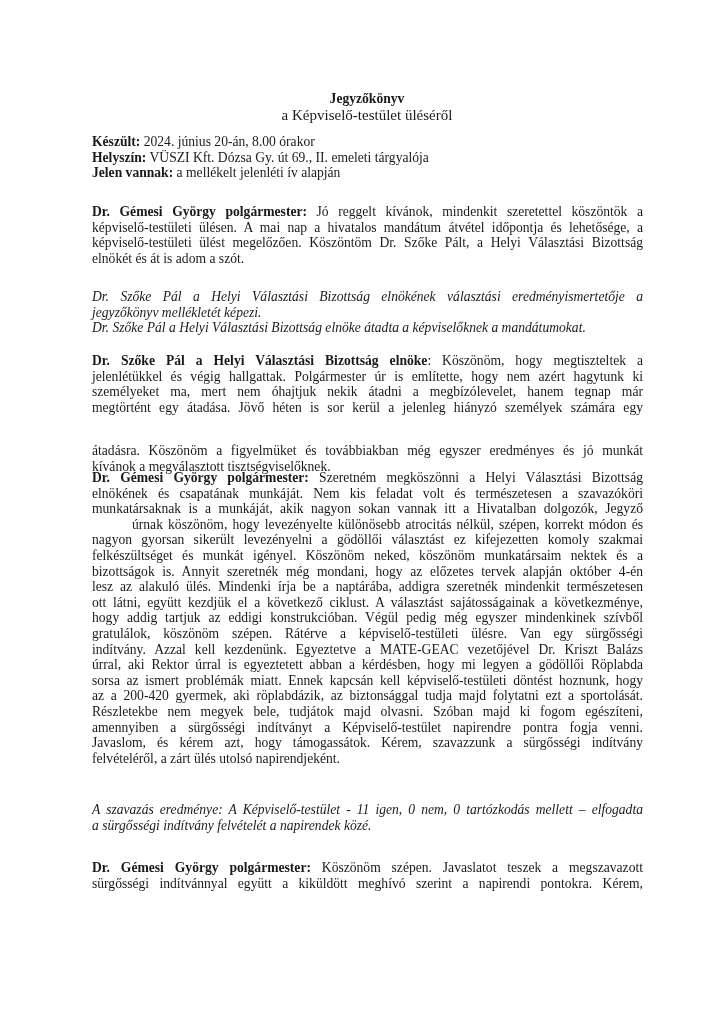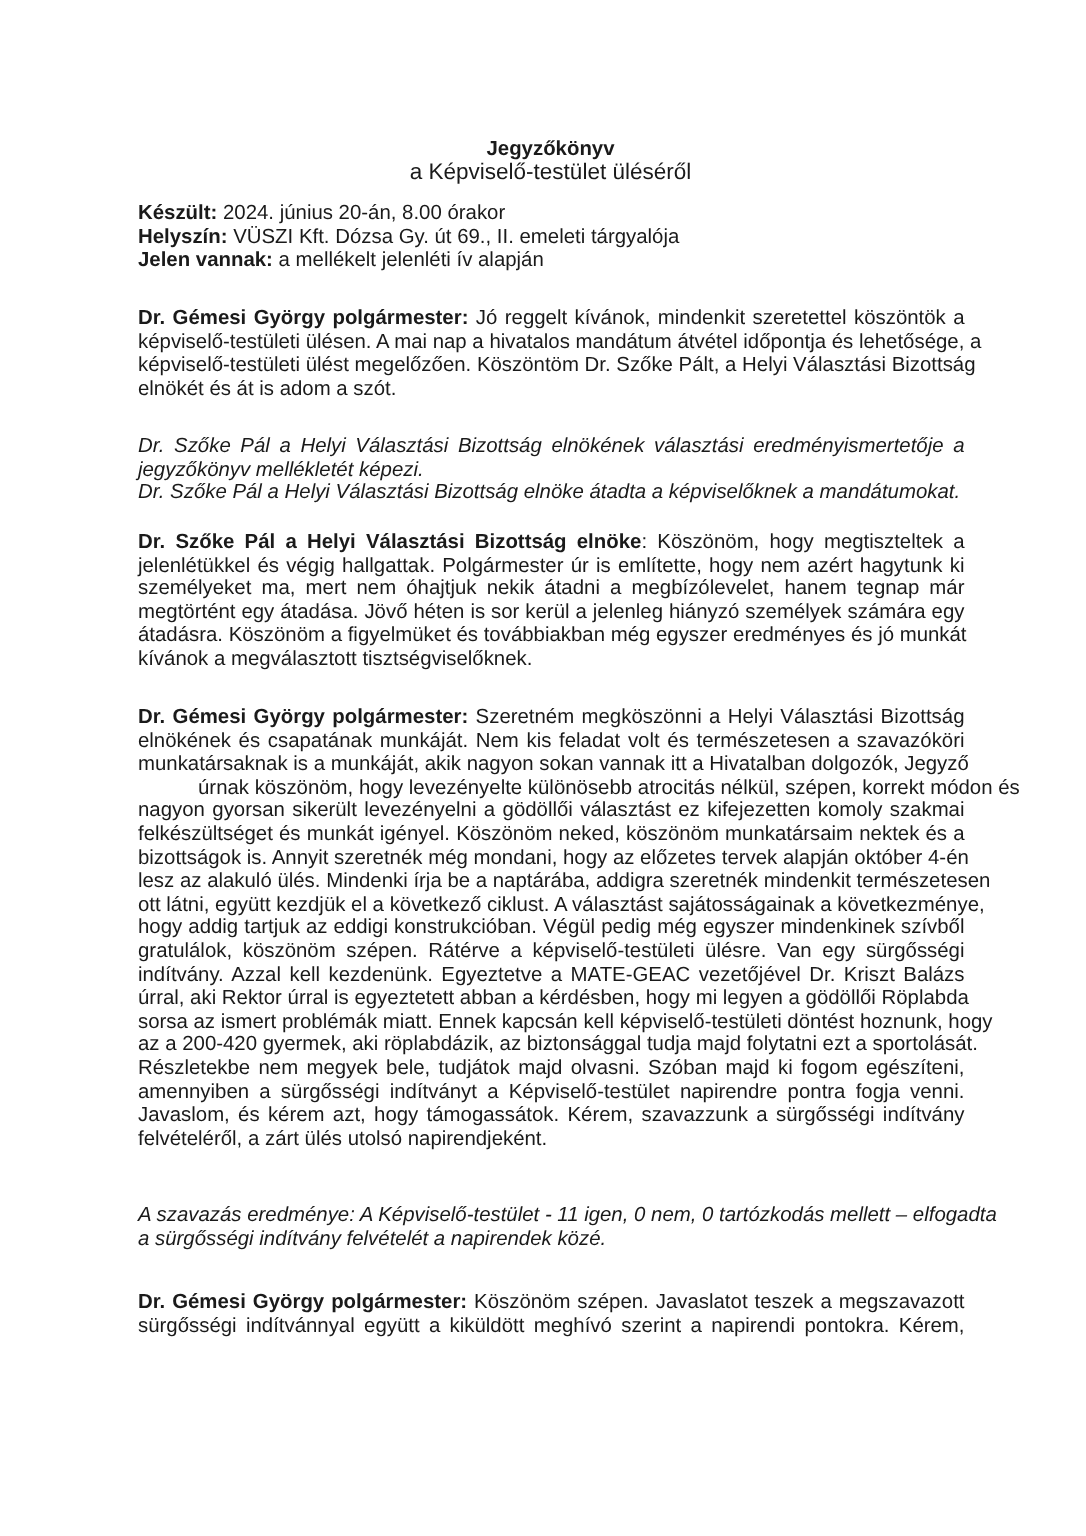--- a/index.html
+++ b/index.html
@@ -1,20 +1,20 @@
 <!DOCTYPE html>
 <html><head>
   <meta charset="utf-8">
   <style>
     html, body { margin: 0; padding: 0; background: #ffffff; }
     body { width: 724px; height: 1024px; position: relative; overflow: hidden; }
     .page {
       position: absolute; left: 0; top: 0; width: 640px; height: 1024px;
       background: #ffffff; color: #1a1a1a;
-      font-family: Liberation Sans, sans-serif;
+      font-family: Liberation Serif, serif;
       font-size: 13.6px;
     }
     .title {
       position: absolute; left: 0; width: 724px; top: 91px;
       text-align: center; font-weight: bold; font-size: 13.6px; line-height: 16px;
       padding-left: 10px; box-sizing: border-box;
     }
     .subtitle {
       position: absolute; left: 0; width: 724px; top: 107px;
       text-align: center; font-size: 15px; line-height: 16px;
@@ -55,21 +55,21 @@
     <span class="line" style="white-space: nowrap; text-align: left; display: block;">Dr. Szőke Pál a Helyi Választási Bizottság elnökének választási eredményismertetője a</span>
     <span class="line last">jegyzőkönyv mellékletét képezi.</span>
     <span class="line last">Dr. Szőke Pál a Helyi Választási Bizottság elnöke átadta a képviselőknek a mandátumokat.</span>
   </div>
 
   <div class="block" style="top:353px;">
     <span class="line" style="white-space: nowrap; text-align: right; display: block;"><b>Dr. Szőke Pál a Helyi Választási Bizottság elnöke</b><span>: Köszönöm, hogy megtiszteltek a</span></span>
     <span class="line" style="white-space: nowrap; text-align: left; display: block;">jelenlétükkel és végig hallgattak. Polgármester úr is említette, hogy nem azért hagytunk ki</span>
     <span class="line" style="white-space: nowrap; text-align: left; display: block;">személyeket ma, mert nem óhajtjuk nekik átadni a megbízólevelet, hanem tegnap már</span>
     <span class="line" style="white-space: nowrap; text-align: left; display: block;">megtörtént egy átadása. Jövő héten is sor kerül a jelenleg hiányzó személyek számára egy</span>
-    <span class="line" style="white-space: nowrap; text-align: right; display: block;">átadásra. Köszönöm a figyelmüket és továbbiakban még egyszer eredményes és jó munkát</span>
+    <span class="line" style="white-space: nowrap; text-align: right; display: block; margin-top: 28px;">átadásra. Köszönöm a figyelmüket és továbbiakban még egyszer eredményes és jó munkát</span>
     <span class="line last">kívánok a megválasztott tisztségviselőknek.</span>
   </div>
 
   <div class="block" style="top:470px;">
     <span class="line" style="white-space: nowrap; text-align: left; display: block;"><b>Dr. Gémesi György polgármester:</b><span> Szeretném megköszönni a Helyi Választási Bizottság</span></span>
     <span class="line" style="white-space: nowrap; text-align: left; display: block;">elnökének és csapatának munkáját. Nem kis feladat volt és természetesen a szavazóköri</span>
     <span class="line" style="white-space: nowrap; text-align: left; display: block;">munkatársaknak is a munkáját, akik nagyon sokan vannak itt a Hivatalban dolgozók, Jegyző</span>
     <span class="line" style="white-space: nowrap; text-align: left; display: block; margin-left: 40px;">úrnak köszönöm, hogy levezényelte különösebb atrocitás nélkül, szépen, korrekt módon és</span>
     <span class="line" style="white-space: nowrap; text-align: left; display: block;">nagyon gyorsan sikerült levezényelni a gödöllői választást ez kifejezetten komoly szakmai</span>
     <span class="line" style="white-space: nowrap; text-align: left; display: block;">felkészültséget és munkát igényel. Köszönöm neked, köszönöm munkatársaim nektek és a</span>

